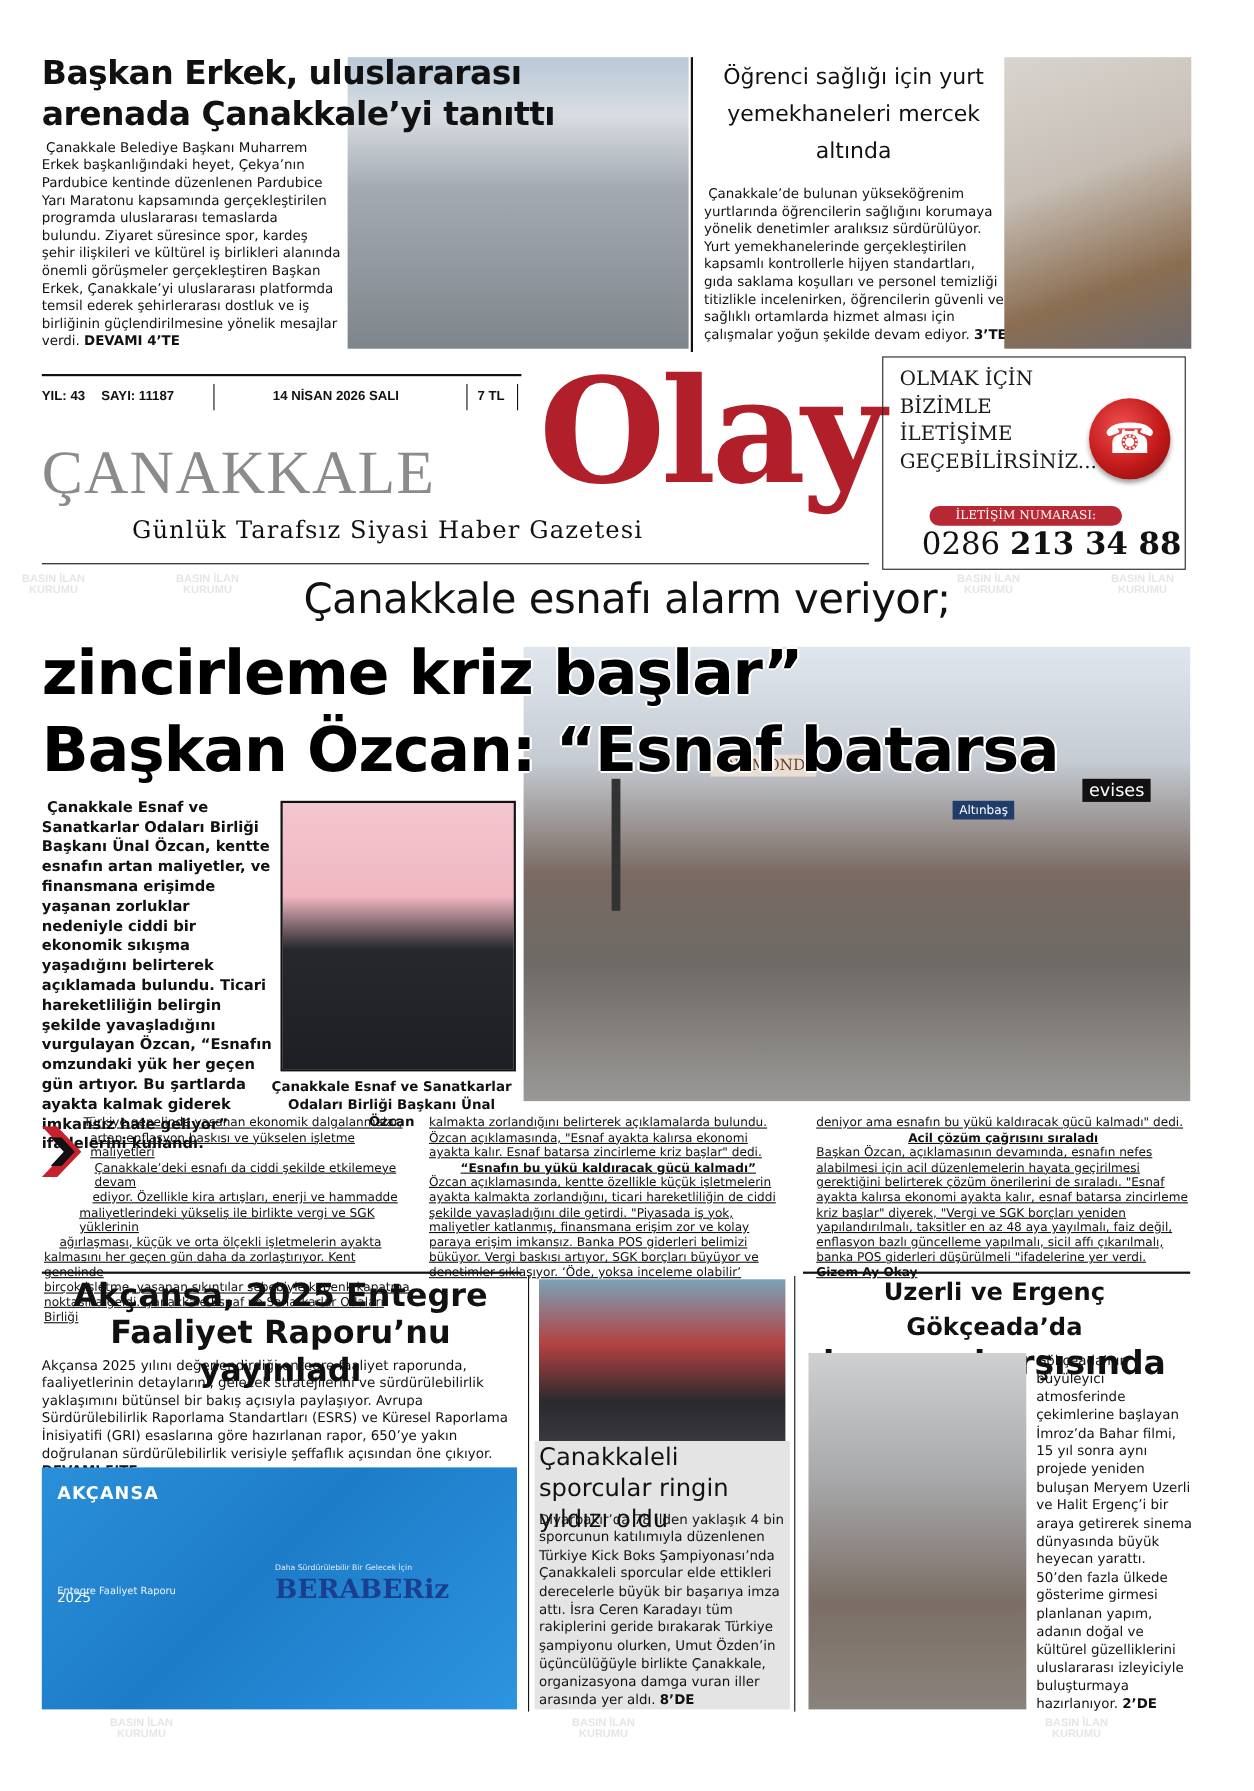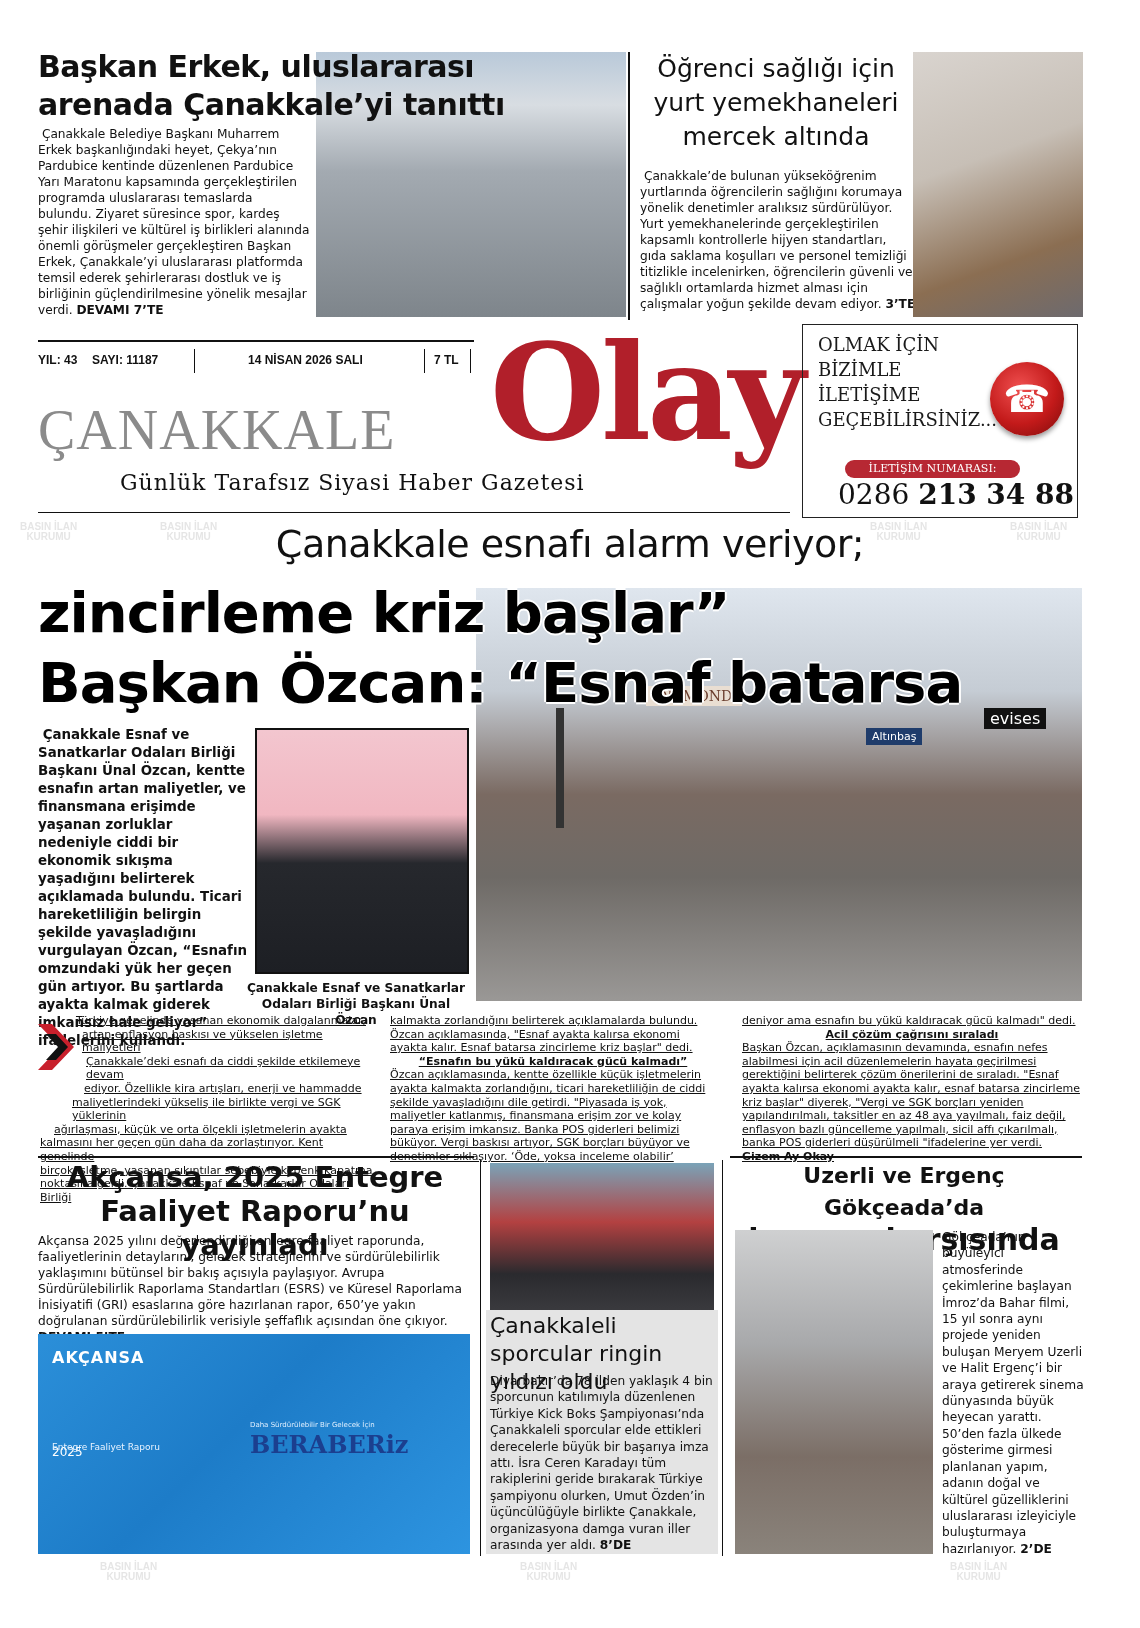--- a/index.html
+++ b/index.html
@@ -10,21 +10,21 @@
 
   
   .h-top-left { left: 38px; top: 48px; width: 580px; font-family: "DejaVu Sans", sans-serif; font-weight: bold; font-size: 30px; line-height: 38px; letter-spacing: -0.5px; z-index: 2; }
   .body-top-left { left: 38px; top: 126px; width: 272px; font-size: 12.2px; line-height: 16px; }
   .body-top-left b, .body-top-right b { font-weight: bold; }
   .img-marathon { left: 316px; top: 52px; width: 310px; height: 265px; background: linear-gradient(180deg,#b9c9d9 0%,#d8dde2 20%,#a3aab1 45%,#7e858b 100%); }
 
   .vrule { position: absolute; background: #111; }
 
   
-  .h-top-right { left: 640px; top: 52px; width: 272px; font-size: 25px; line-height: 34px; text-align: center; font-weight: normal; }
+  .h-top-right { left: 640px; top: 52px; width: 272px; font-size: 20px; line-height: 34px; text-align: center; font-weight: normal; }
   .body-top-right { left: 640px; top: 168px; width: 276px; font-size: 12.2px; line-height: 16px; }
   .img-kitchen { left: 913px; top: 52px; width: 170px; height: 265px; background: linear-gradient(160deg,#d9d4cf 0%,#c7bfb6 40%,#8b6e52 75%,#6d6a6e 100%); }
 
   
   .mast-rule-top { left: 38px; top: 340px; width: 436px; height: 2px; background: #111; }
   .mast-meta { top: 353px; font-family: "Liberation Sans", sans-serif; font-weight: bold; font-size: 12px; }
   .mast-sep { top: 349px; width: 1px; height: 24px; background: #111; }
   .logo-canakkale { left: 38px; top: 398px; font-family: Liberation Serif, serif; font-size: 56px; color: #8b8b8b; letter-spacing: 1px; }
   .logo-olay { left: 490px; top: 318px; font-family: "DejaVu Serif", serif; font-weight: bold; font-size: 132px; line-height: 150px; color: #b11f2a; letter-spacing: -4px; }
   .logo-tag { left: 120px; top: 470px; font-family: "DejaVu Serif", serif; font-size: 22px; letter-spacing: 1px; }
@@ -80,21 +80,21 @@
 
   .wm { position: absolute; font-family: "Liberation Sans", sans-serif; font-weight: bold; font-size: 10px; line-height: 10px; color: rgba(180,180,180,0.35); text-align: center; pointer-events: none; }
 </style>
 </head>
 <body>
 
 <div class="photo img-marathon"></div>
 <div class="abs h-top-left">Başkan Erkek, uluslararası arenada Çanakkale’yi tanıttı</div>
 <div class="abs body-top-left">
   &nbsp;<span>Çanakkale Belediye Başkanı Muharrem Erkek başkanlığındaki heyet, Çekya’nın Pardubice kentinde düzenlenen Pardubice Yarı Maratonu kapsamında gerçekleştirilen programda uluslararası temaslarda bulundu. Ziyaret süresince spor, kardeş şehir ilişkileri ve kültürel iş birlikleri alanında önemli görüşmeler gerçekleştiren Başkan Erkek, Çanakkale’yi uluslararası platformda temsil ederek şehirlerarası dostluk ve iş birliğinin güçlendirilmesine yönelik mesajlar verdi.</span>
-  <b>DEVAMI 7’TE</b>
+  <b>DEVAMI 4’TE</b>
 </div>
 
 <div class="vrule" style="left:628px; top:52px; width:2px; height:268px;"></div>
 
 <div class="abs h-top-right">Öğrenci sağlığı için yurt yemekhaneleri mercek altında</div>
 <div class="abs body-top-right">
   &nbsp;<span>Çanakkale’de bulunan yükseköğrenim yurtlarında öğrencilerin sağlığını korumaya yönelik denetimler aralıksız sürdürülüyor. Yurt yemekhanelerinde gerçekleştirilen kapsamlı kontrollerle hijyen standartları, gıda saklama koşulları ve personel temizliği titizlikle incelenirken, öğrencilerin güvenli ve sağlıklı ortamlarda hizmet alması için çalışmalar yoğun şekilde devam ediyor.</span>
   <b>3’TE</b>
 </div>
 <div class="photo img-kitchen"></div>

